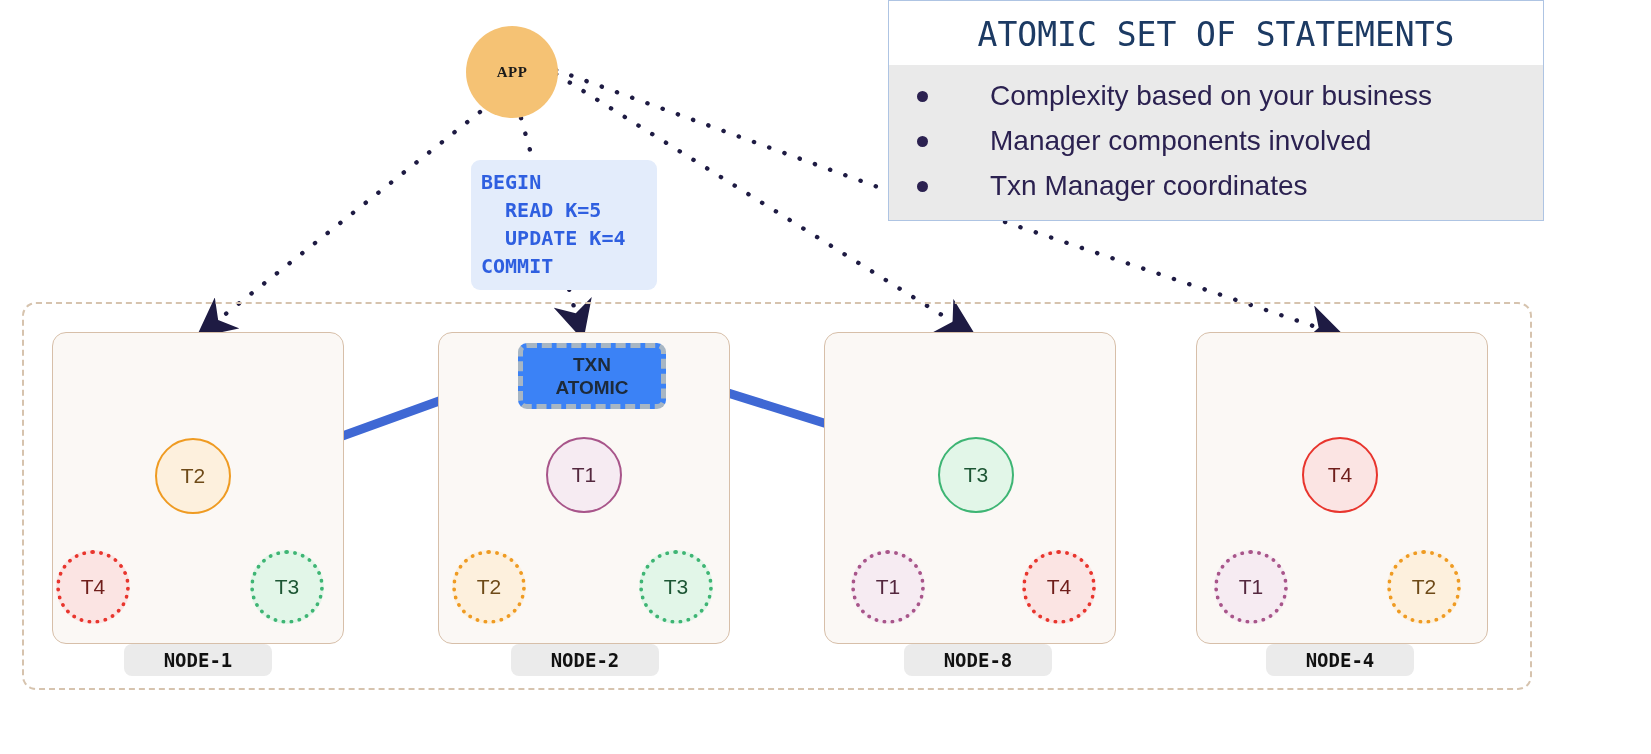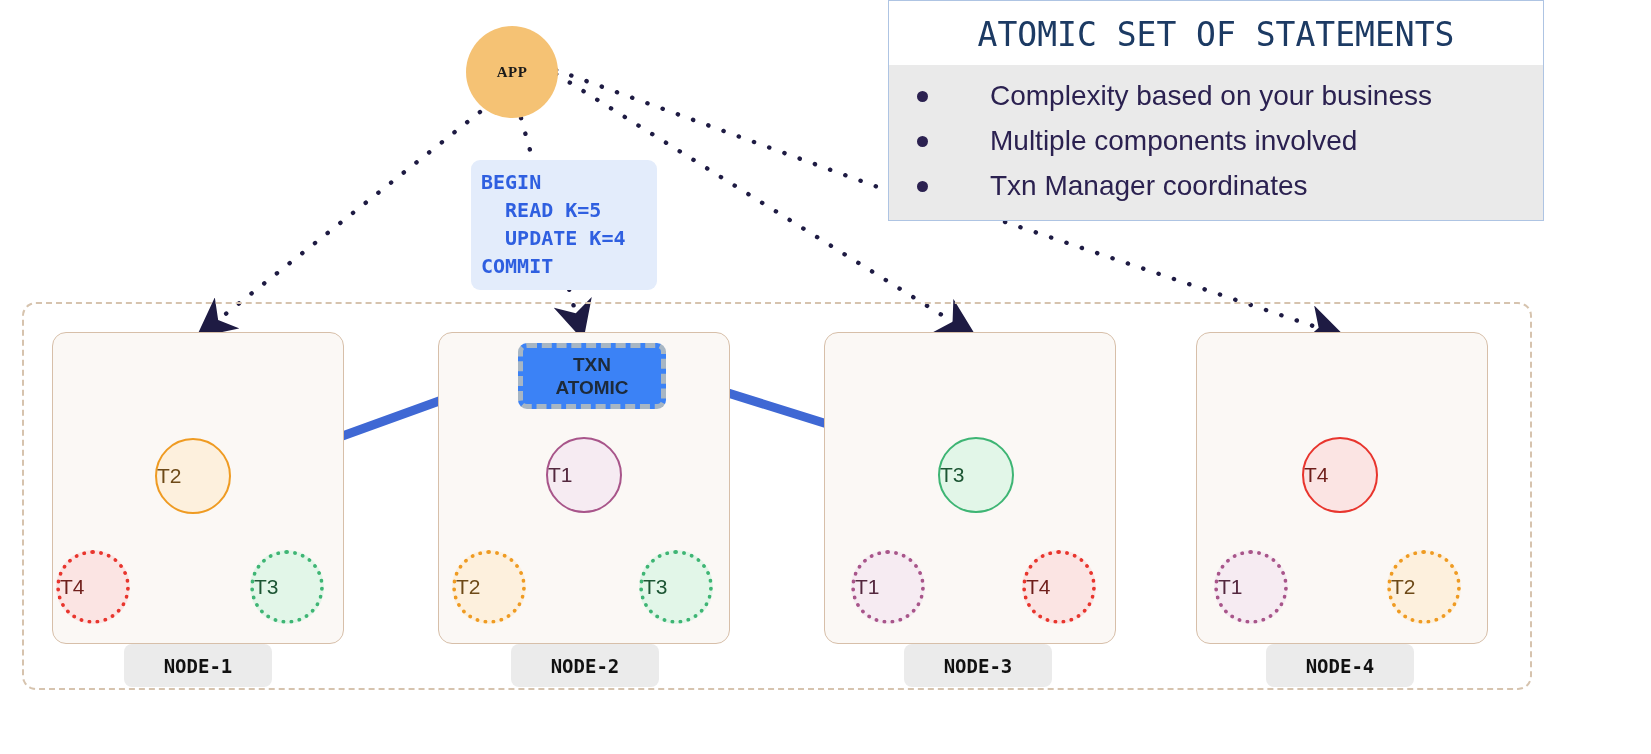--- a/index.html
+++ b/index.html
@@ -131,21 +131,21 @@
   }
   #node-0 { left: 52px; }
   #node-1 { left: 438px; }
   #node-2 { left: 824px; }
   #node-3 { left: 1196px; }
 
   .node-label {
     position: absolute;
     top: 644px;
     width: 148px;
-    height: 43px;
+    height: 32px;
     background: #ebebeb;
     border-radius: 8px;
     display: flex;
     align-items: center;
     justify-content: center;
     font-family: "DejaVu Sans Mono", monospace;
     font-weight: bold;
     font-size: 19px;
     color: #111111;
     letter-spacing: 0px;
@@ -155,21 +155,21 @@
   #node-label-1 { left: 511px; }
   #node-label-2 { left: 904px; }
   #node-label-3 { left: 1266px; }
 
   
   .txn {
     position: absolute;
     border-radius: 50%;
     display: flex;
     align-items: center;
-    justify-content: flex-start;
+    justify-content: center;
     box-sizing: border-box;
     z-index: 4;
   }
   .txn span {
     font-family: "Liberation Sans", sans-serif;
     font-size: 21px;
   }
   .txn.primary { width: 76px; height: 76px; border-width: 2px; border-style: solid; }
   .txn.replica { width: 74px; height: 74px; border-width: 4px; border-style: dotted; }
 
@@ -230,21 +230,21 @@
 
   <div id="cluster"></div>
 
   <div class="node-box" id="node-0"></div>
   <div class="node-box" id="node-1"></div>
   <div class="node-box" id="node-2"></div>
   <div class="node-box" id="node-3"></div>
 
   <div class="node-label" id="node-label-0">NODE-1</div>
   <div class="node-label" id="node-label-1">NODE-2</div>
-  <div class="node-label" id="node-label-2">NODE-3</div>
+  <div class="node-label" id="node-label-2">NODE-8</div>
   <div class="node-label" id="node-label-3">NODE-4</div>
 
   <div id="txn-layer">
       <div class="txn primary" style="left: 155px; top: 438px; background: rgb(253, 240, 221); border-color: rgb(239, 155, 34);">
         <span style="color: rgb(110, 74, 24);">T2</span>
       </div>
       <div class="txn replica" style="left: 56px; top: 550px; background: rgb(251, 228, 227); border-color: rgb(232, 53, 45);">
         <span style="color: rgb(111, 30, 27);">T4</span>
       </div>
       <div class="txn replica" style="left: 250px; top: 550px; background: rgb(226, 246, 232); border-color: rgb(62, 181, 116);">
@@ -292,18 +292,18 @@
 
   <div id="txn-manager">
     <div>TXN</div>
     <div>ATOMIC</div>
   </div>
 
   <div id="info-panel">
     <div id="info-title">ATOMIC SET OF STATEMENTS</div>
     <ul id="info-list">
         <li>Complexity based on your business</li>
-        <li>Multiple components involved</li>
+        <li>Manager components involved</li>
         <li>Txn Manager coordinates</li>
       </ul>
   </div>
 
 </div>
 
 </body></html>

